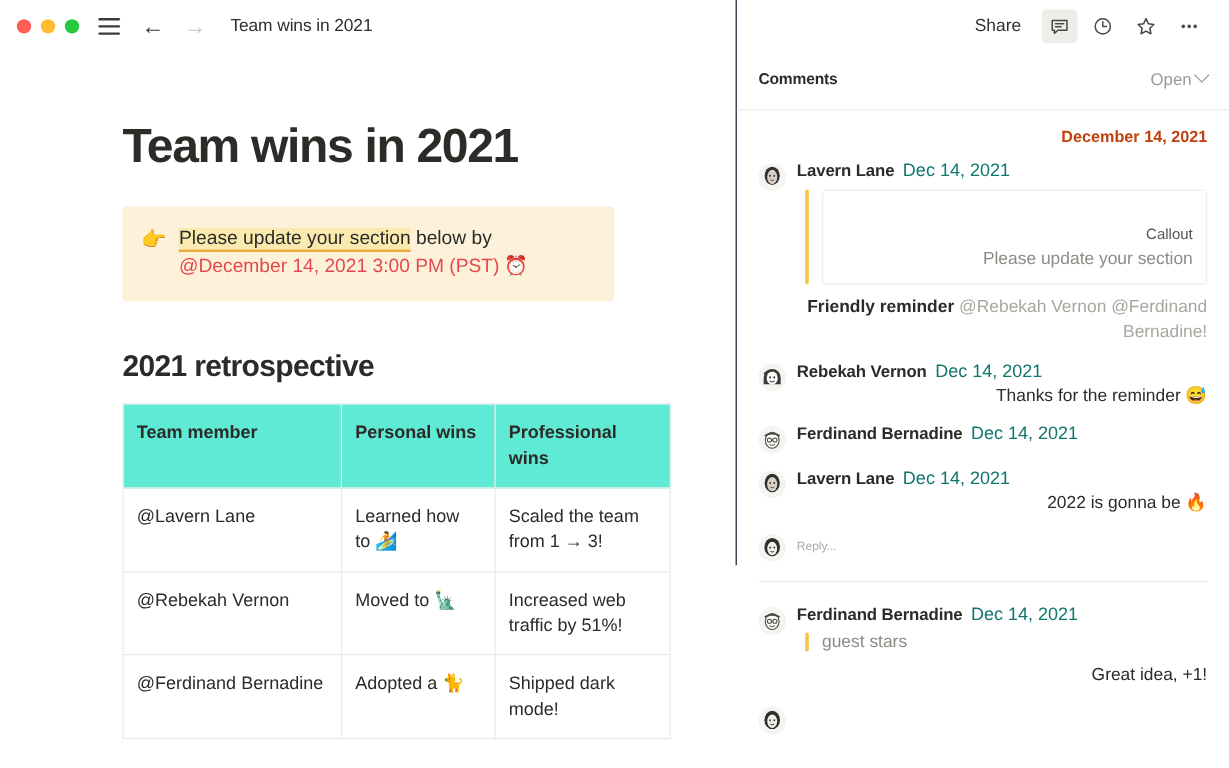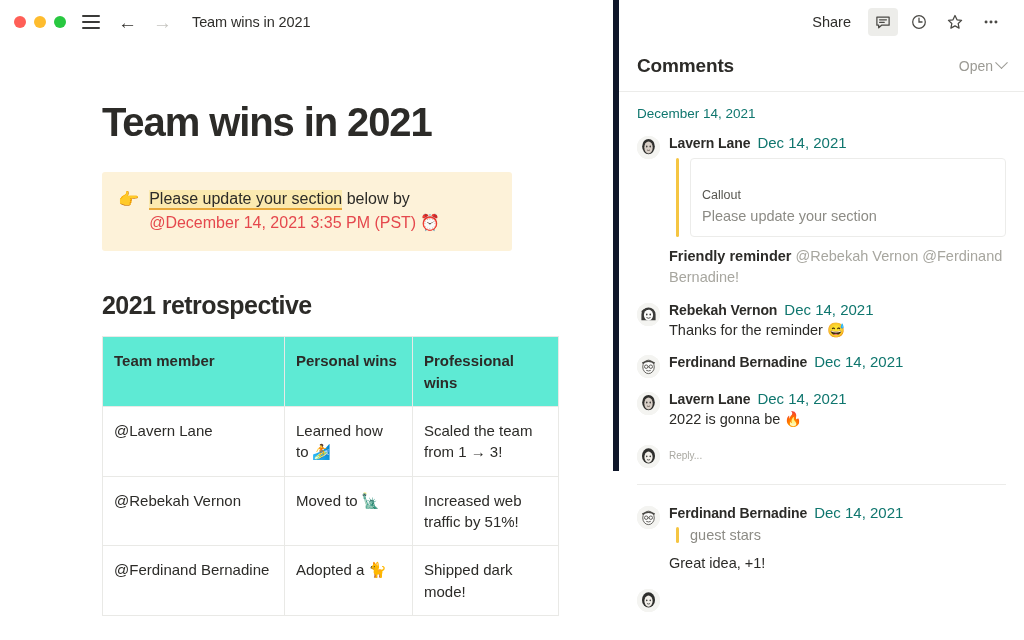--- a/index.html
+++ b/index.html
@@ -166,21 +166,22 @@
   table.wins .c2 { width: 146px; }
   .mention-grey { color: #a7a69f; margin-left: 16px; }
 
   
   .comments-pane {
     position: relative;
     width: 411px;
     height: 471px;
     flex: 0 0 411px;
     background: #ffffff;
-    border-left: 6px solid #0f172a;
+    border-left: 1px solid #0f172a;
+    text-align: right;
   }
 
   .cp-toolbar {
     height: 36px;
     display: flex;
     align-items: center;
     justify-content: flex-end;
     padding: 0 18px 0 0;
     gap: 6px;
     margin-top: 4px;
@@ -205,21 +206,21 @@
 
   .cp-header {
     height: 52px;
     display: flex;
     align-items: center;
     justify-content: space-between;
     padding: 0 18px 0 18px;
     border-bottom: 1px solid #ececea;
   }
   .cp-header .ttl {
-    font-size: 19px;
+    font-size: 13px;
     font-weight: 700;
     color: #2c2b28;
     letter-spacing: -0.15px;
   }
   .cp-header .filter {
     font-size: 14px;
     color: #9b9a94;
     cursor: pointer;
     display: flex;
     align-items: center;
@@ -233,22 +234,23 @@
   }
 
   .cp-scroll {
     height: 552px;
     overflow: hidden;
     padding: 0 18px;
   }
 
   .date-sep {
     font-size: 13.5px;
-    color: #0f766e;
+    color: #c2410c;
     padding: 14px 0 8px 0;
+    font-weight: bold;
   }
 
   .thread { padding-bottom: 10px; }
   .thread.divided { border-top: 1px solid #ececea; padding-top: 14px; margin-top: 4px; }
 
   .cmt { display: flex; gap: 9px; padding: 5px 0 7px 0; }
 
   .avatar {
     flex: 0 0 auto;
     width: 23px; height: 23px;
@@ -356,21 +358,21 @@
       <div class="doc-crumb">Team wins in 2021</div>
     </div>
 
     <div class="doc-body">
 
       <h1 class="doc-title">Team wins in 2021</h1>
 
       <div class="callout">
         <span class="callout-emoji">👉</span>
         <div class="callout-text">
-          <span class="hl">Please update your section</span><span> below by </span><span class="datered">@December 14, 2021 3:35 PM (PST)</span> <span>⏰</span>
+          <span class="hl">Please update your section</span><span> below by </span><span class="datered">@December 14, 2021 3:00 PM (PST)</span> <span>⏰</span>
         </div>
       </div>
 
       <h2 class="section-title">2021 retrospective</h2>
 
       <table class="wins">
         <thead>
           <tr>
             <th class="c0">Team member</th>
             <th class="c1">Personal wins</th>

